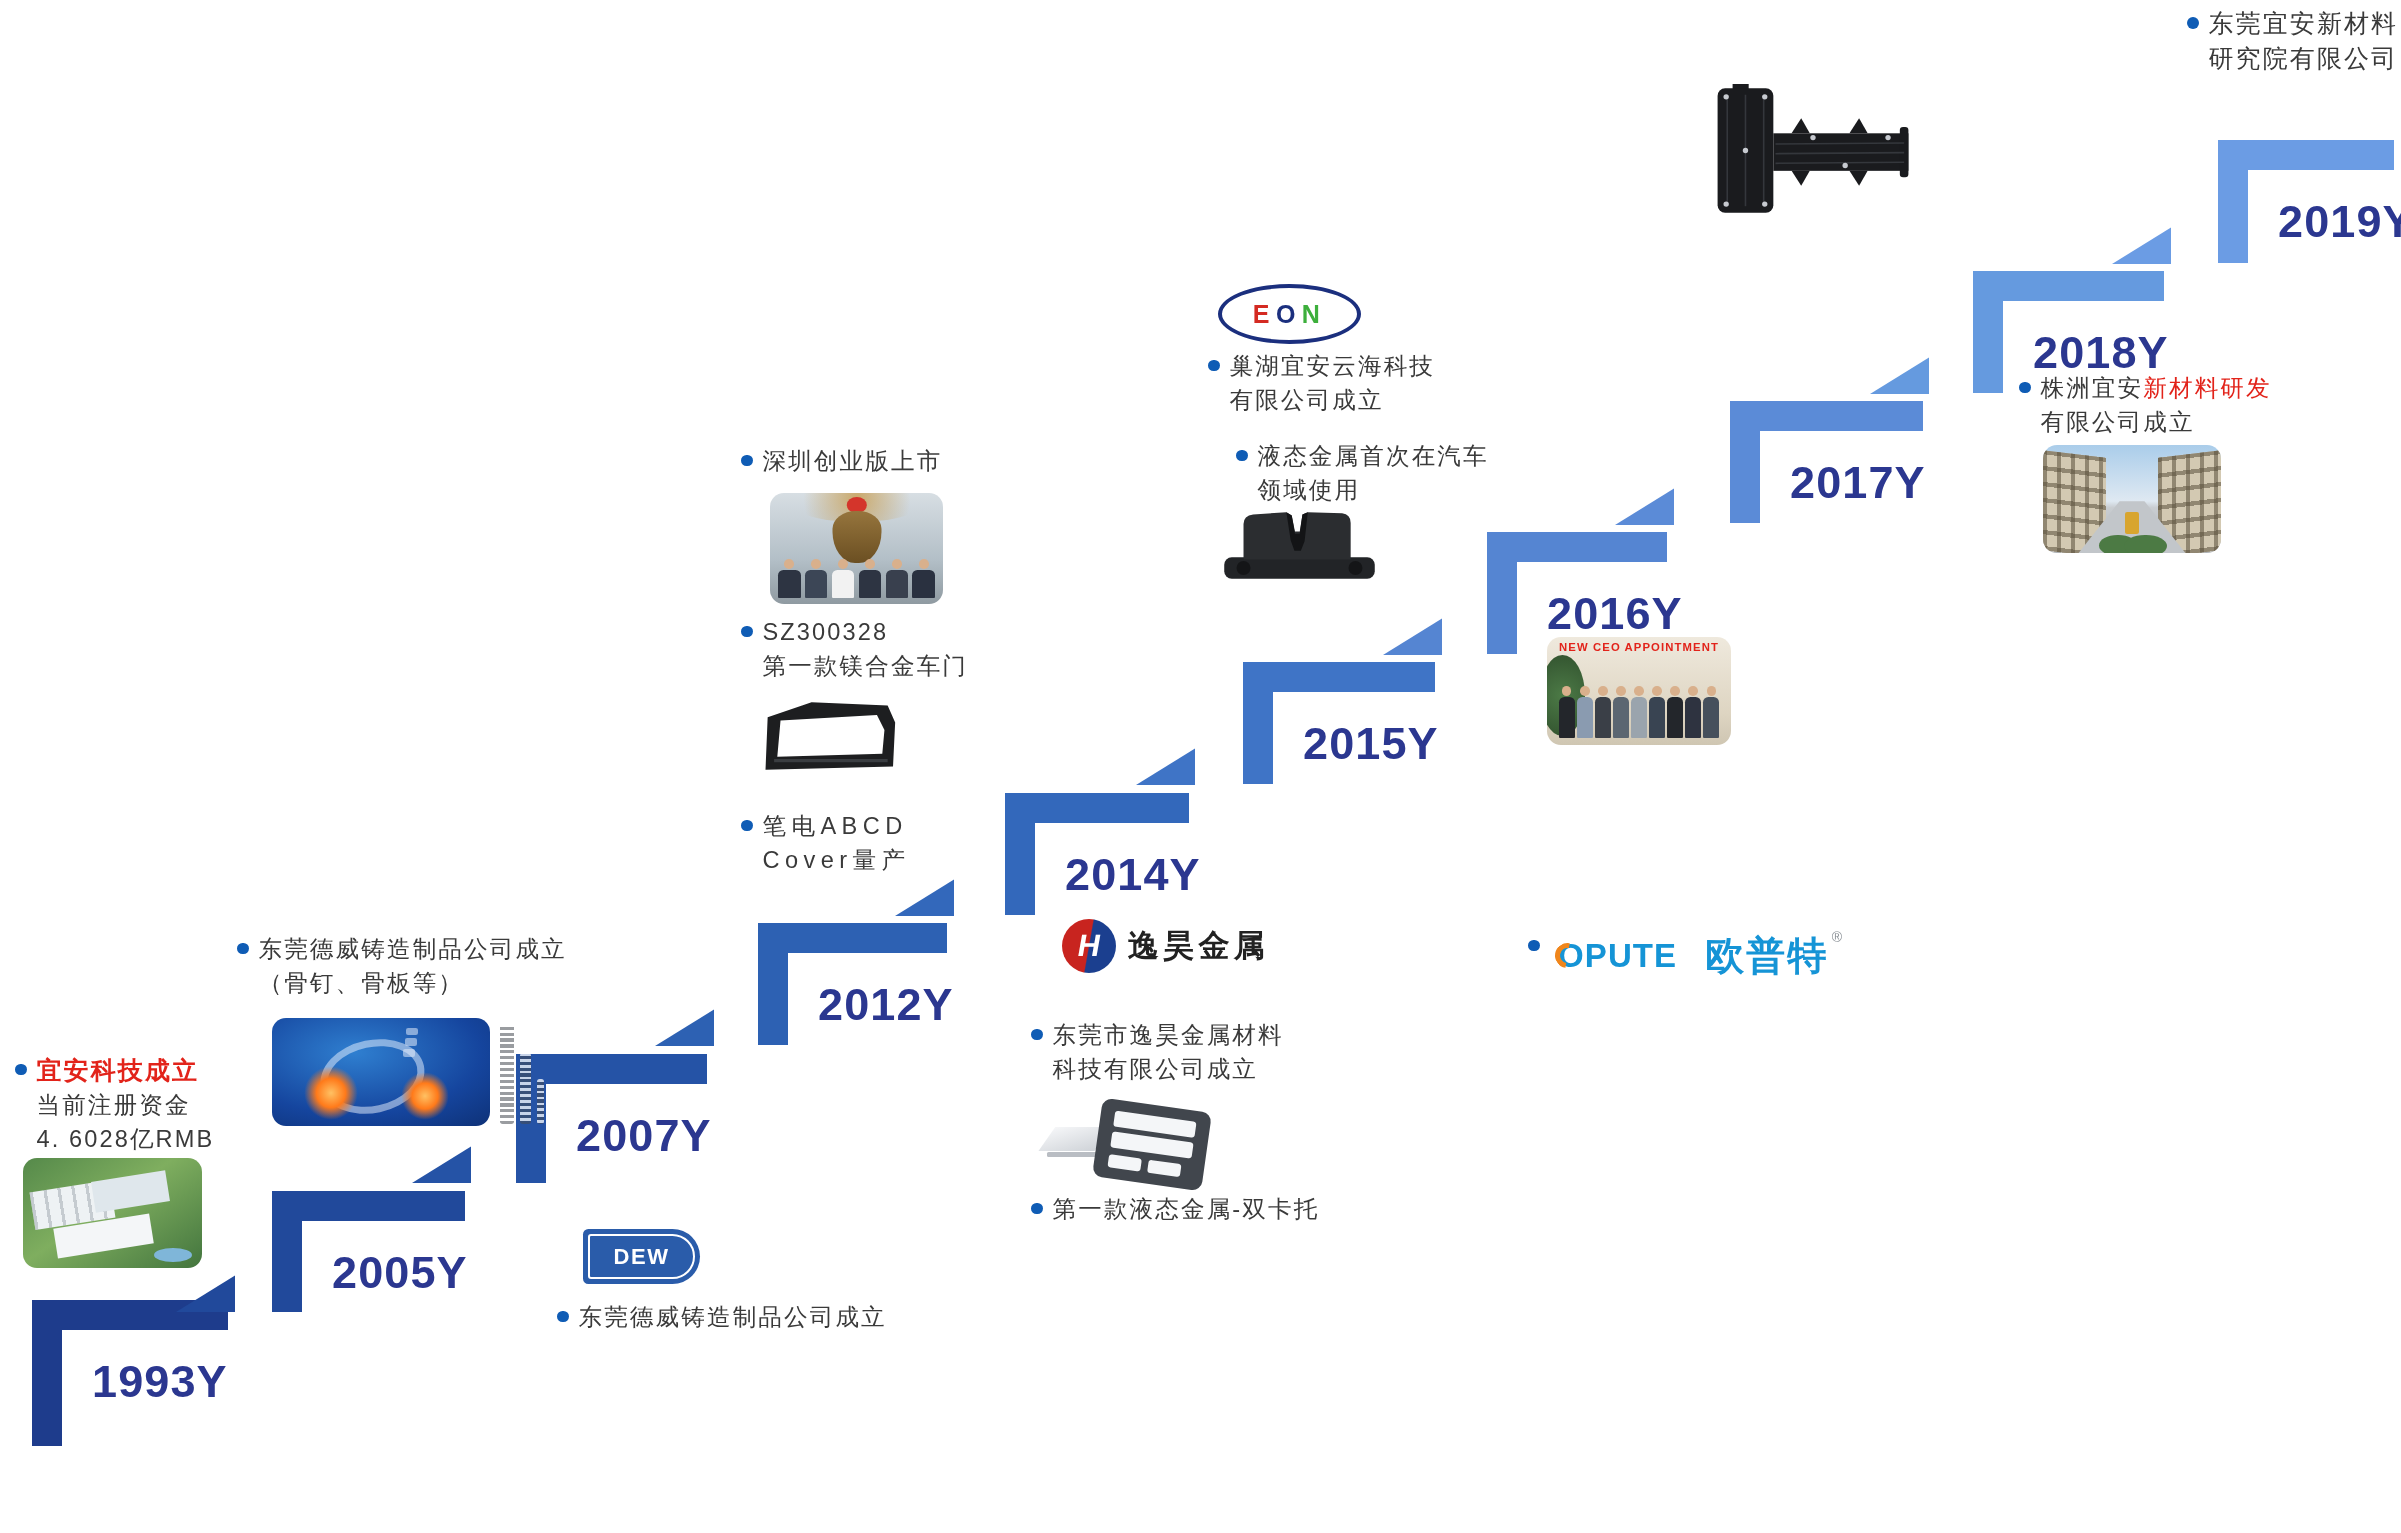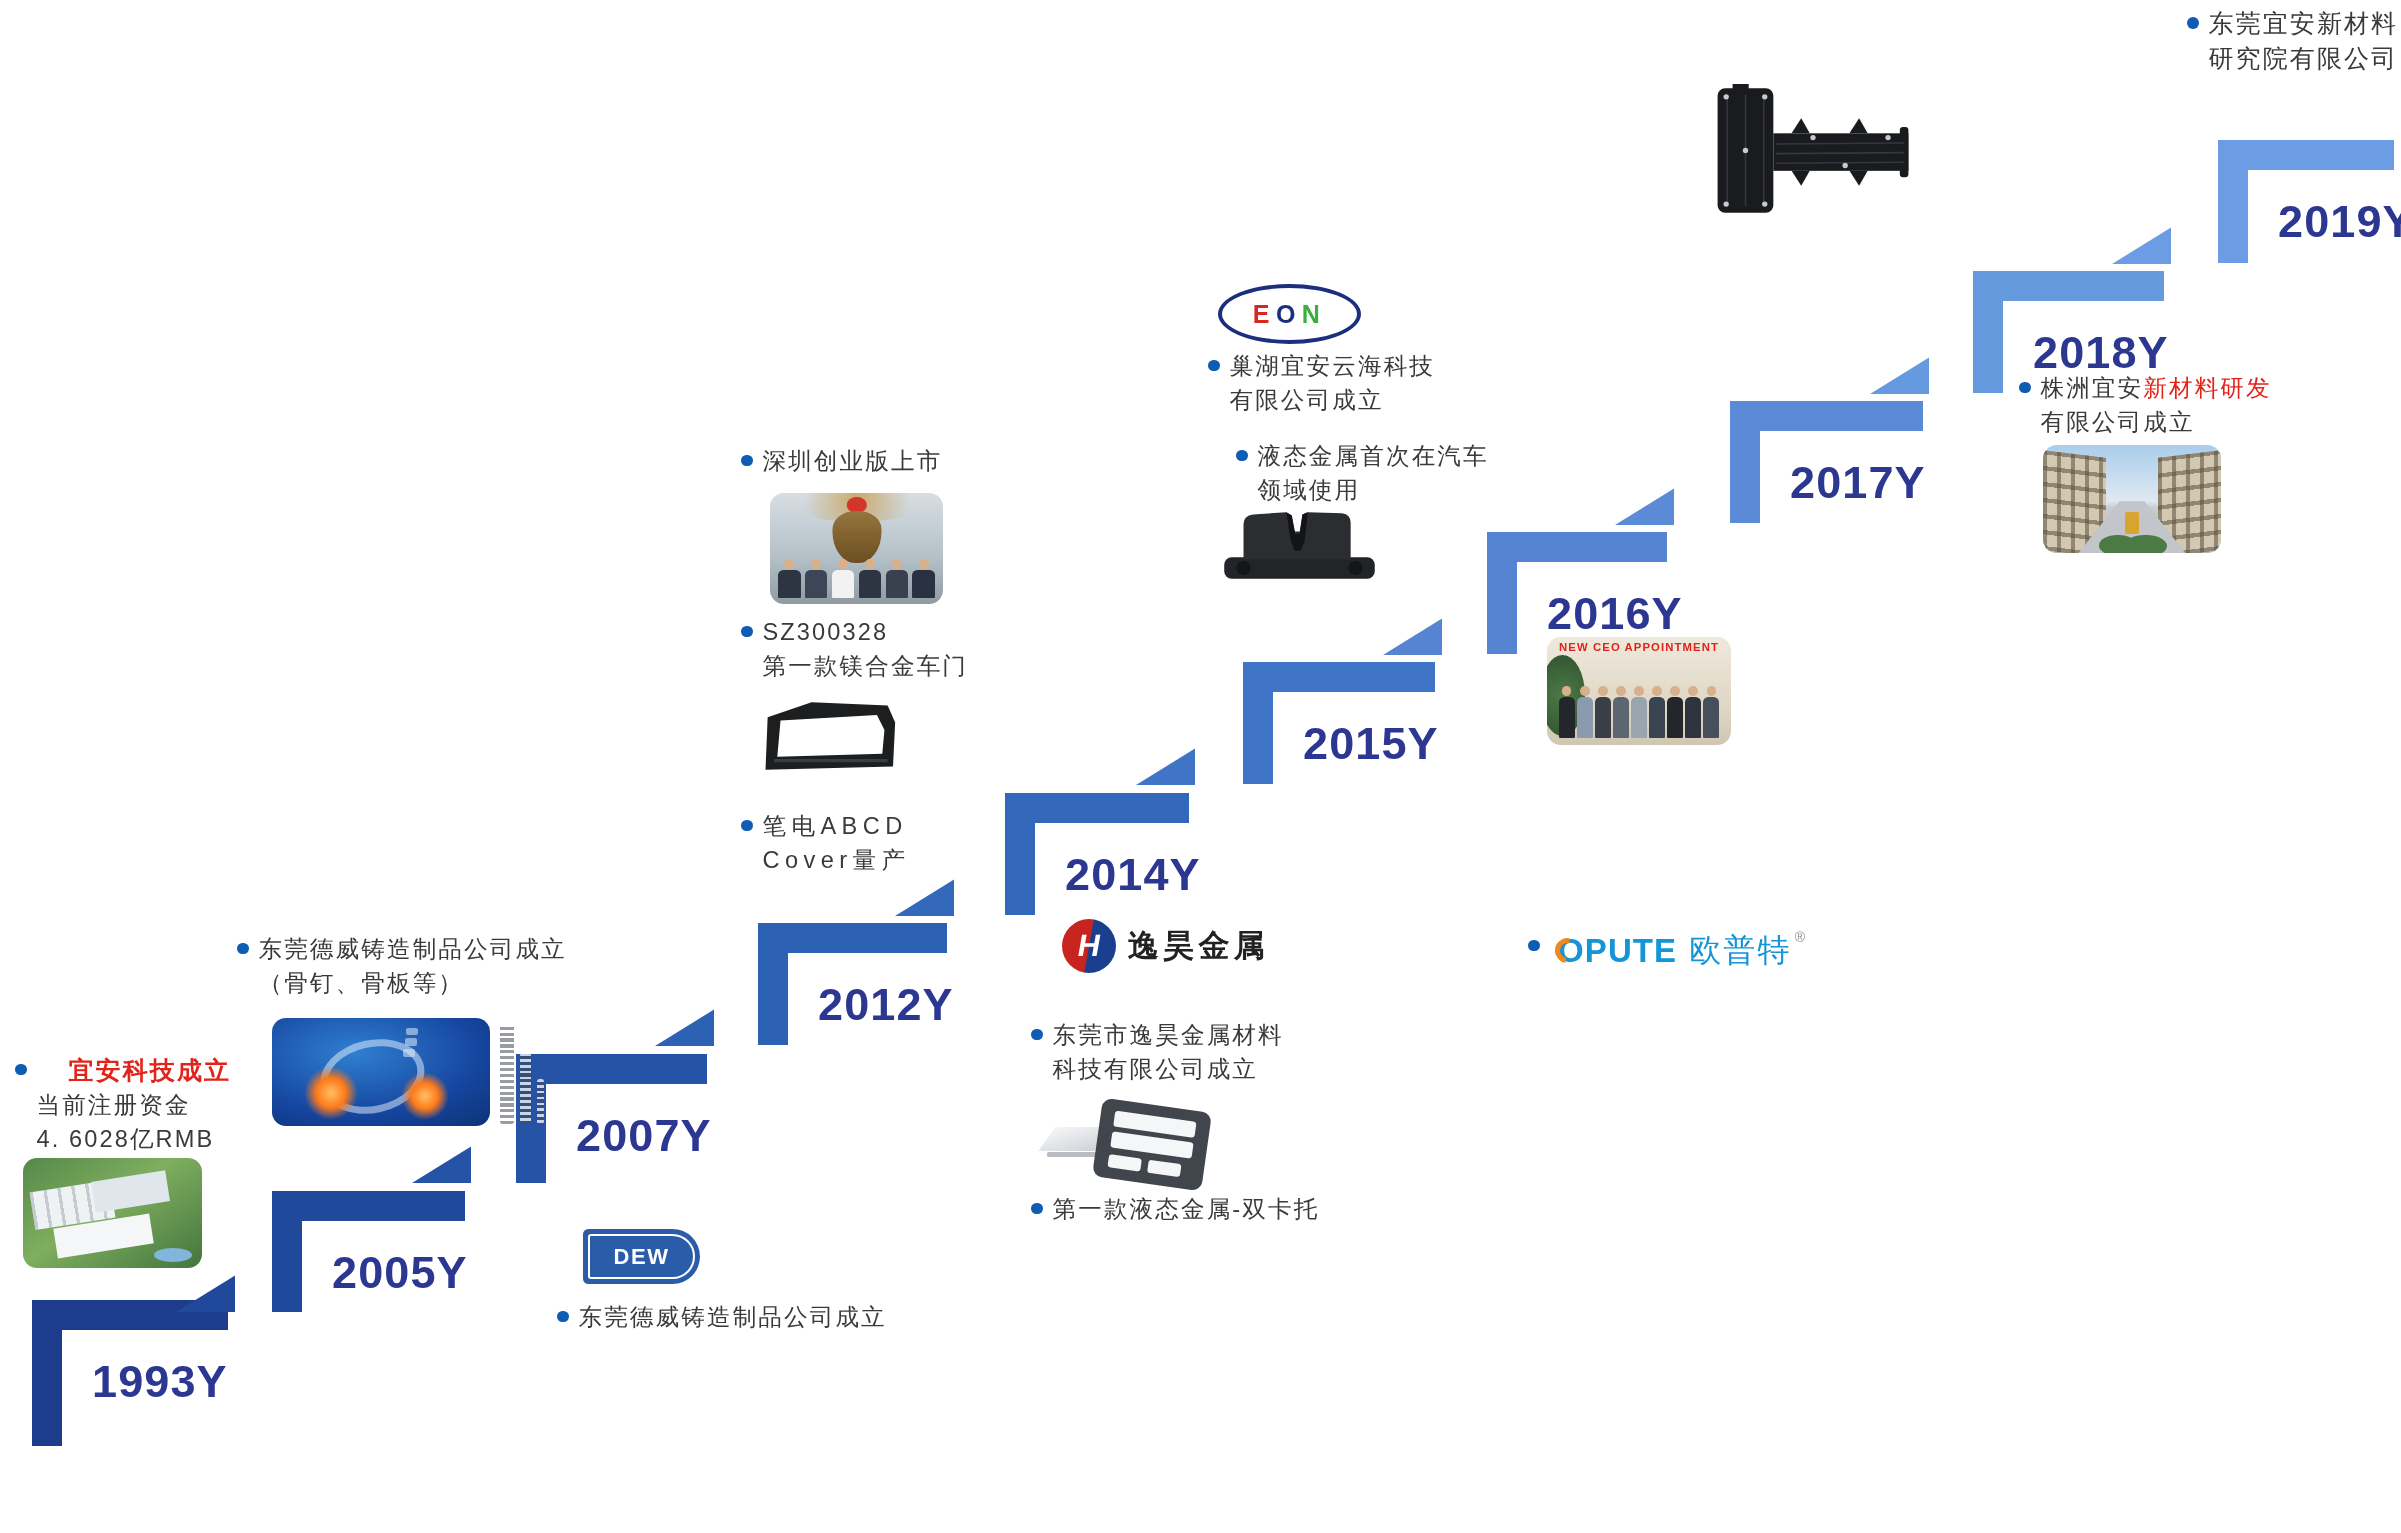--- a/index.html
+++ b/index.html
@@ -14,21 +14,21 @@
               color:var(--year-text);letter-spacing:1.1px;white-space:nowrap;}
   .tri{position:absolute;width:59px;height:38px;clip-path:polygon(0 100%,100% 4%,100% 100%);}
 
   
   .bullet{position:absolute;display:flex;gap:9.7px;color:var(--body-text);
           font-size:23.6px;line-height:34px;}
   .dot{flex:0 0 auto;width:11.8px;height:11.8px;border-radius:50%;background:var(--bullet);margin-top:10.7px;}
   .lines{letter-spacing:2.1px;}
   .lines span{display:block;white-space:nowrap;}
   .red{color:var(--accent-red);}
-  .bold{font-weight:bold;margin-left:32px;}
+  .bold{font-weight:bold;}
   .fs46{font-size:25px;line-height:35px;}
   .ls10 .lines{letter-spacing:5.4px;}
   .inlinemix span{display:inline;}
 
   
   .photo{position:absolute;border-radius:14px;overflow:hidden;}
 
   .factory{background:linear-gradient(145deg,#55894a,#7fae5f 45%,#43753e);}
   .fblock{position:absolute;transform:rotate(-9deg);background:#eef2f4;
           background-image:repeating-linear-gradient(90deg,rgba(120,130,140,.35) 0 3.2px,transparent 3.2px 14px);}
@@ -77,21 +77,21 @@
   .plant{position:absolute;left:-7.5px;top:18px;width:45px;height:81px;background:radial-gradient(circle,#4c7a46,#31512e);border-radius:50%;}
 
   .eon{position:absolute;border:4.8px solid var(--eon-navy);border-radius:50%;display:flex;align-items:center;
        justify-content:center;background:#fff;font-weight:bold;font-size:25px;letter-spacing:6.4px;}
   .eon .e{color:var(--eon-red);} .eon .o{color:var(--eon-navy);} .eon .n{color:var(--eon-green);}
 
   .opute{position:absolute;display:flex;align-items:center;}
   .opute-latin{position:relative;font-size:33px;font-weight:bold;color:var(--opute-blue);letter-spacing:1.1px;}
   .o-arc{position:absolute;left:-2.7px;top:6.4px;width:15px;height:15px;border:5.9px solid transparent;
          border-left-color:var(--opute-orange);border-top-color:var(--opute-orange);border-radius:50%;transform:rotate(-35deg);}
-  .opute-cn{font-size:32px;font-weight:normal;color:var(--opute-blue);margin-left:12px;letter-spacing:2.1px;}
+  .opute-cn{font-size:39px;font-weight:bold;color:var(--opute-blue);margin-left:28px;letter-spacing:2.1px;}
   .opute-reg{font-size:14px;color:#8a9096;margin-left:3.2px;align-self:flex-start;}
 
   .dew{position:absolute;background:var(--dew-blue);border-radius:5.4px 28px 28px 5.4px;
        display:flex;align-items:center;justify-content:center;}
   .dew-inner{position:absolute;inset:4.8px;border:2.7px solid #fff;border-radius:3.2px 23.6px 23.6px 3.2px;}
   .dew span{position:relative;color:#fff;font-size:22px;font-weight:bold;letter-spacing:1.6px;}
 
   .zhuzhou{background:linear-gradient(180deg,#aacdea,#dfe9f2 52%,#c9cdd1 58%,#aeb3b8);}
   .bldg{position:absolute;background:#d3c9b2;
         background-image:repeating-linear-gradient(0deg,rgba(90,80,60,.55) 0 4.3px,transparent 4.3px 16px),

